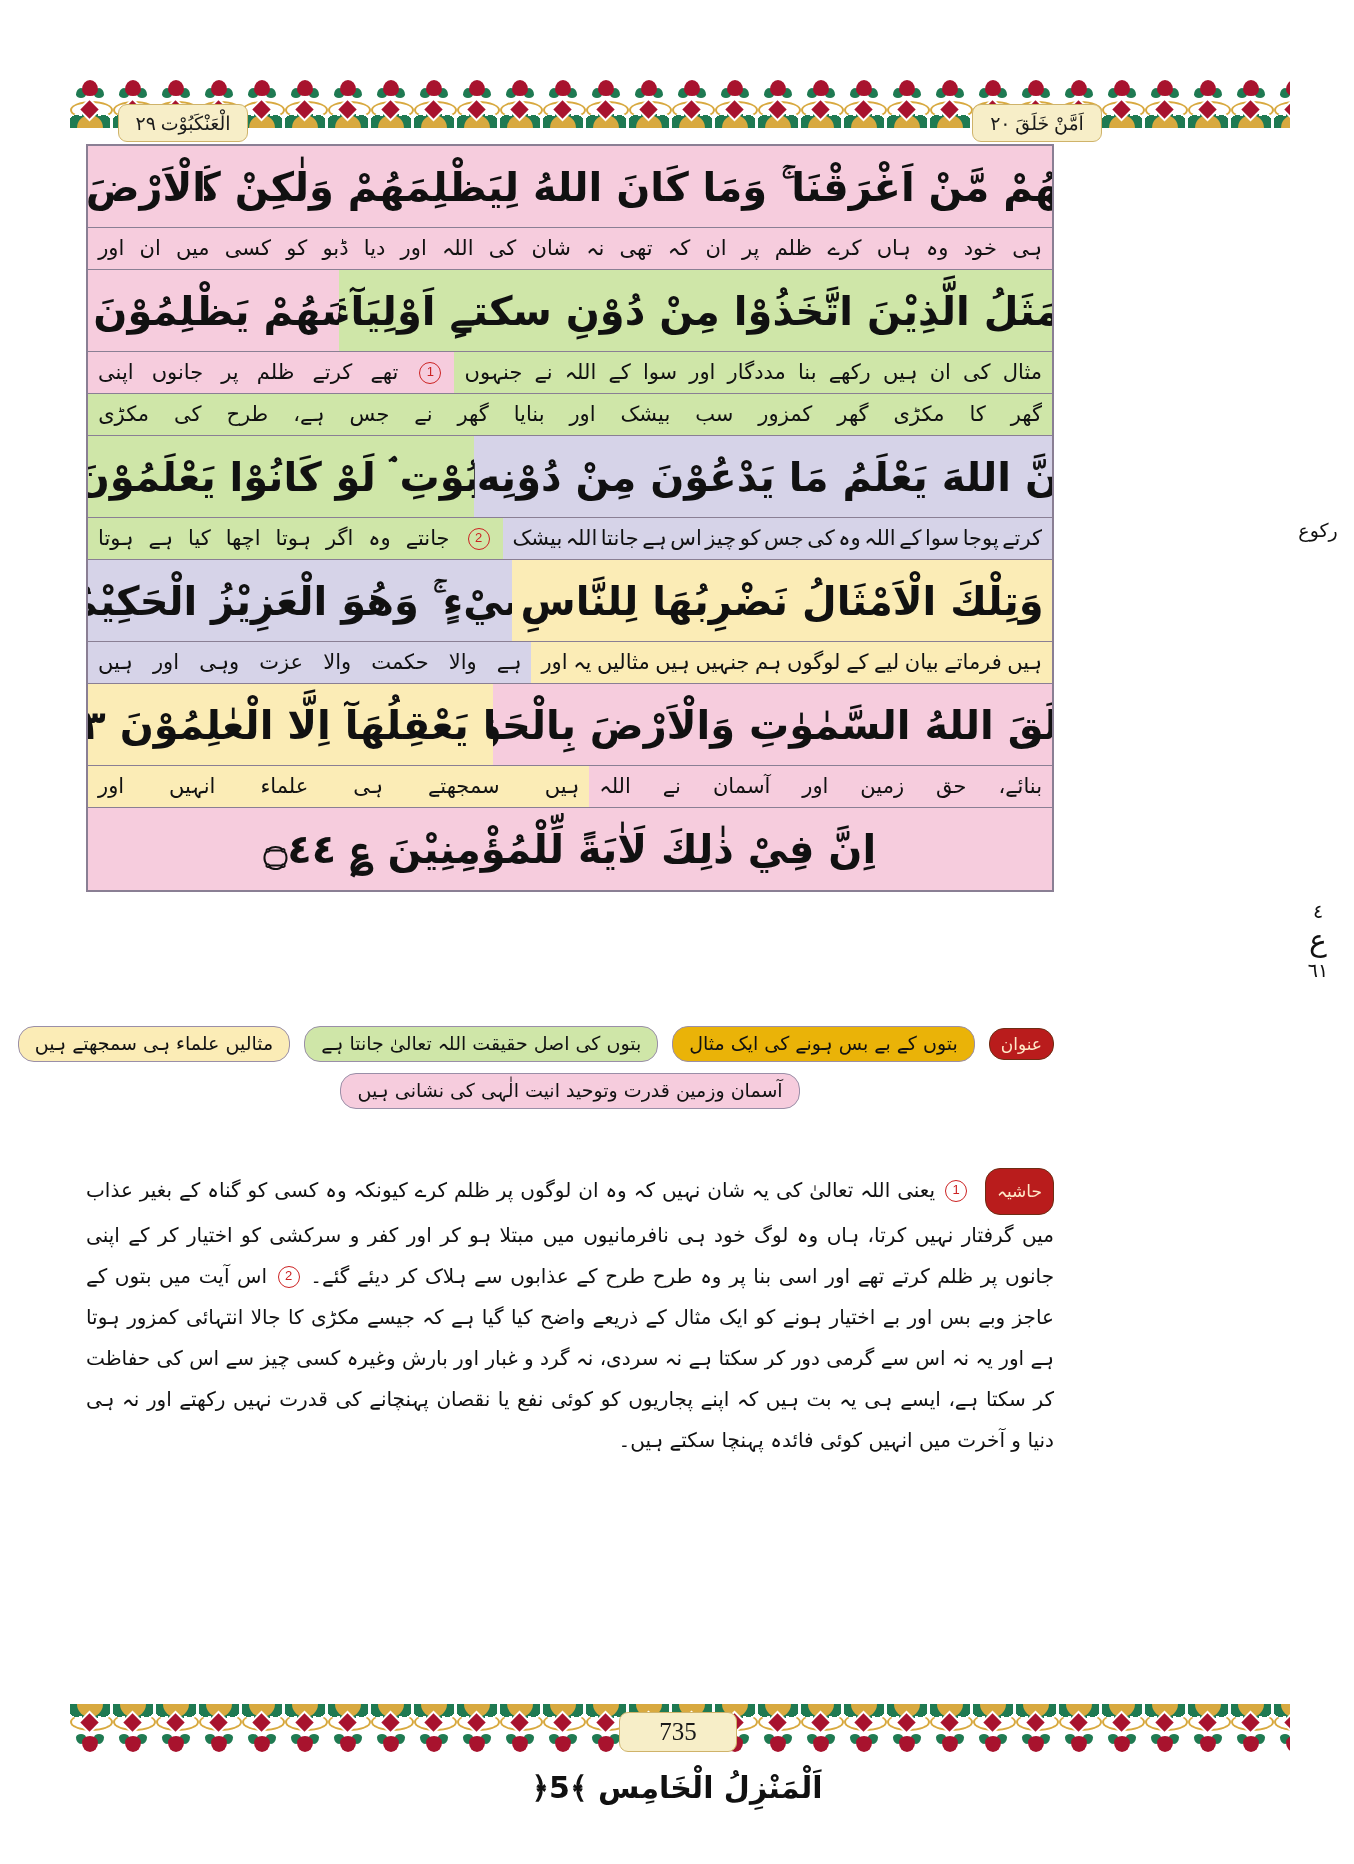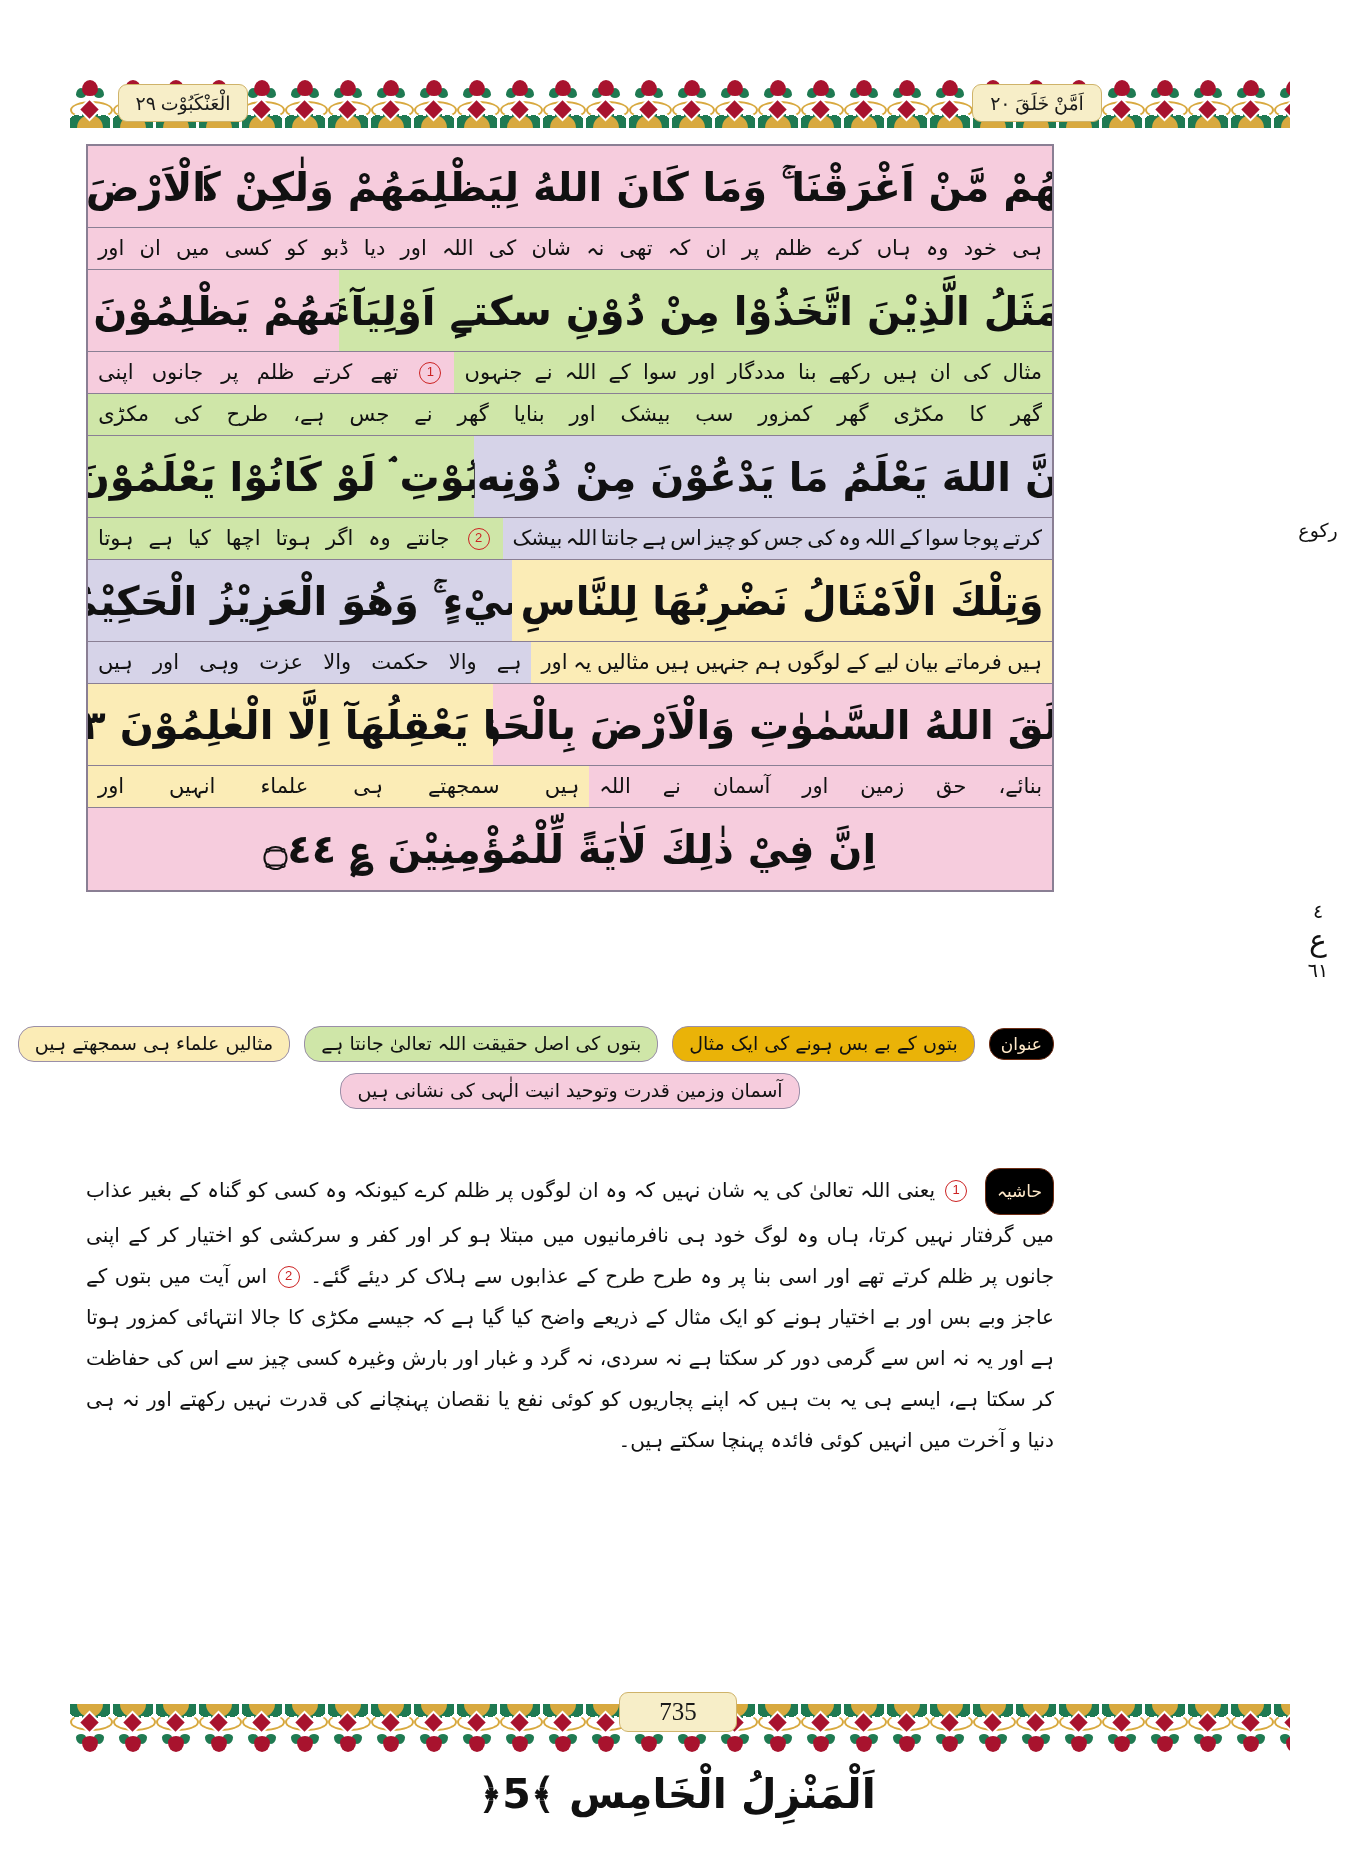--- a/index.html
+++ b/index.html
@@ -105,20 +105,21 @@
     position: absolute;
     background: #f7eec8;
     border: 1px solid #cfb36a;
     border-radius: 9px;
     display: flex;
     align-items: center;
     justify-content: center;
     direction: rtl;
     color: #1a1a1a;
     z-index: 4;
+    margin-top: 20px;
   }
   .cartouche-left {
     left: 118px;
     top: 84px;
     width: 128px;
     height: 36px;
     font-size: 19px;
   }
   .cartouche-right {
     right: 252px;
@@ -255,21 +256,21 @@
     border-radius: 16px;
     padding: 5px 16px;
     font-size: 19px;
     direction: rtl;
     color: #111;
     font-family: "DejaVu Sans", sans-serif;
     white-space: nowrap;
     line-height: 1.25;
   }
   .badge {
-    background: #000000;
+    background: #b91c1c;
     color: #ffe9c9;
     border: 1.5px solid #6e2d14;
     border-radius: 15px;
     padding: 5px 11px;
     font-size: 17px;
     direction: rtl;
     font-family: "DejaVu Sans", sans-serif;
     white-space: nowrap;
   }
 
@@ -292,21 +293,21 @@
     margin-left: 8px;
   }
 
   .footer-title {
     position: absolute;
     left: 0;
     right: 0;
     top: 1770px;
     text-align: center;
     direction: rtl;
-    font-size: 41px;
+    font-size: 30px;
     color: #111;
     font-family: "DejaVu Sans", sans-serif;
     font-weight: 700;
   }
 </style>
 </head>
 <body>
 
 <div class="page">
 

